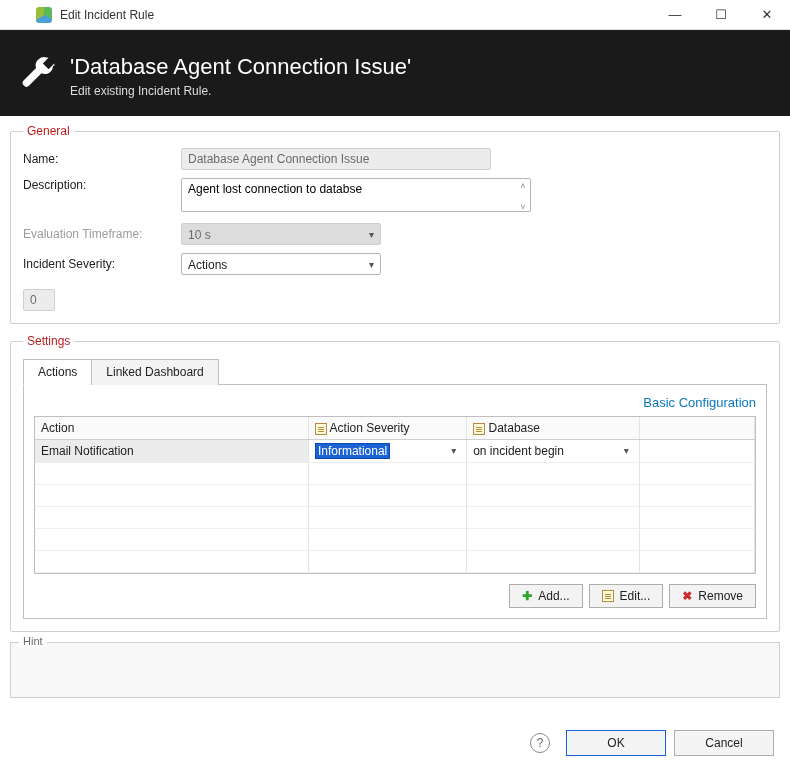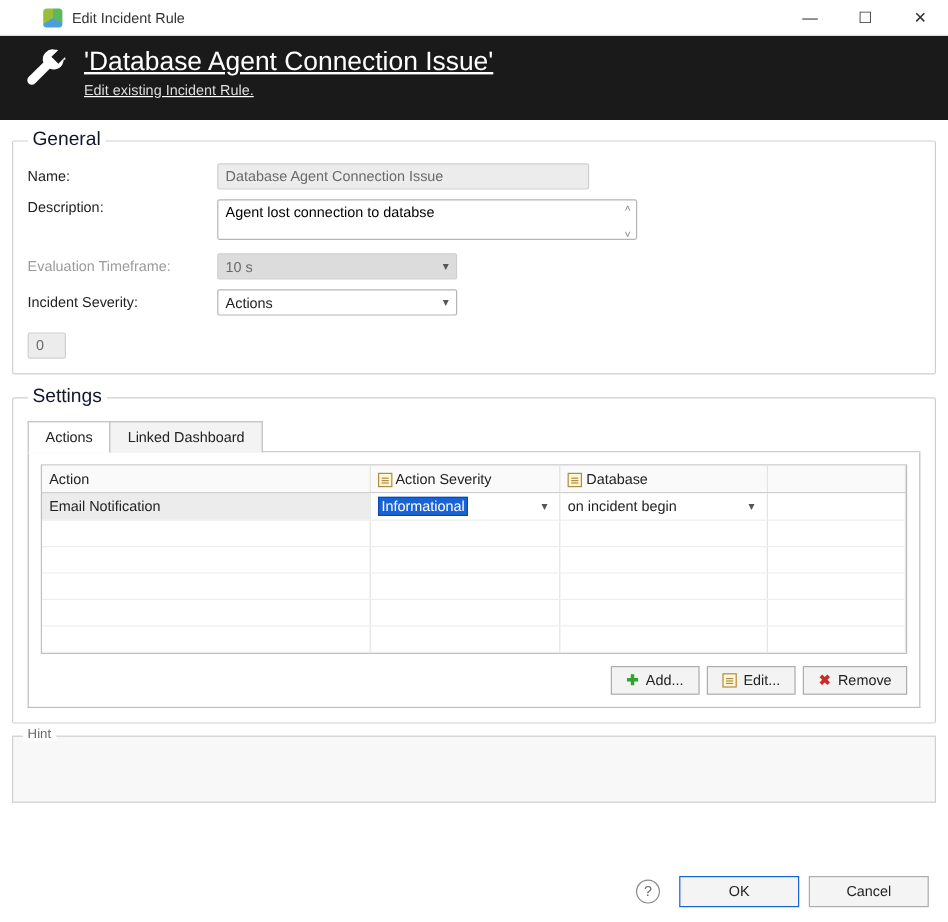--- a/index.html
+++ b/index.html
@@ -28,44 +28,43 @@
 .titlebar .title { flex: 0 0 auto; font-size: 12px; color: #333; }
 .titlebar .spacer { flex: 1; }
 .winbtn {
   width: 46px; height: 30px;
   display: flex; align-items: center; justify-content: center;
   font-size: 13px; color: #333;
 }
 .header {
   background: #1a1a1a;
   color: #fff;
-  padding: 8px 20px 18px 20px;
+  padding: 24px 20px 18px 20px;
   display: flex;
   align-items: flex-start;
-  text-decoration: underline;
 }
 .header .wrench {
   width: 36px; height: 36px; margin-right: 14px; margin-top: 2px;
   fill: #fff;
 }
 .header h1 {
   font-size: 22px; font-weight: 400; margin-bottom: 4px;
 }
 .header .sub { font-size: 12px; color: #ddd; }
 .content { padding: 8px 10px 0 10px; }
 fieldset {
   border: 1px solid #cfcfcf;
   border-radius: 2px;
   margin-bottom: 10px;
   padding: 10px 12px 12px 12px;
   position: relative;
 }
 legend {
-  font-size: 16px;
-  color: #0f172a;
+  font-size: 12px;
+  color: #b91c1c;
   padding: 0 4px;
 }
 .row {
   display: flex;
   align-items: center;
   margin-bottom: 8px;
 }
 .row label.fld {
   width: 158px;
   color: #222;
@@ -264,20 +263,21 @@
 
   <fieldset>
     <legend>Settings</legend>
 
     <div class="tabs">
       <div class="tab active">Actions</div>
       <div class="tab">Linked Dashboard</div>
     </div>
 
     <div class="tabpanel">
+      <div class="basic-link">Basic Configuration</div>
 
       <div class="grid">
         <table>
           <colgroup>
               <col style="width:38%">
               <col style="width:22%">
               <col style="width:24%">
               <col>
             </colgroup>
           <thead>

